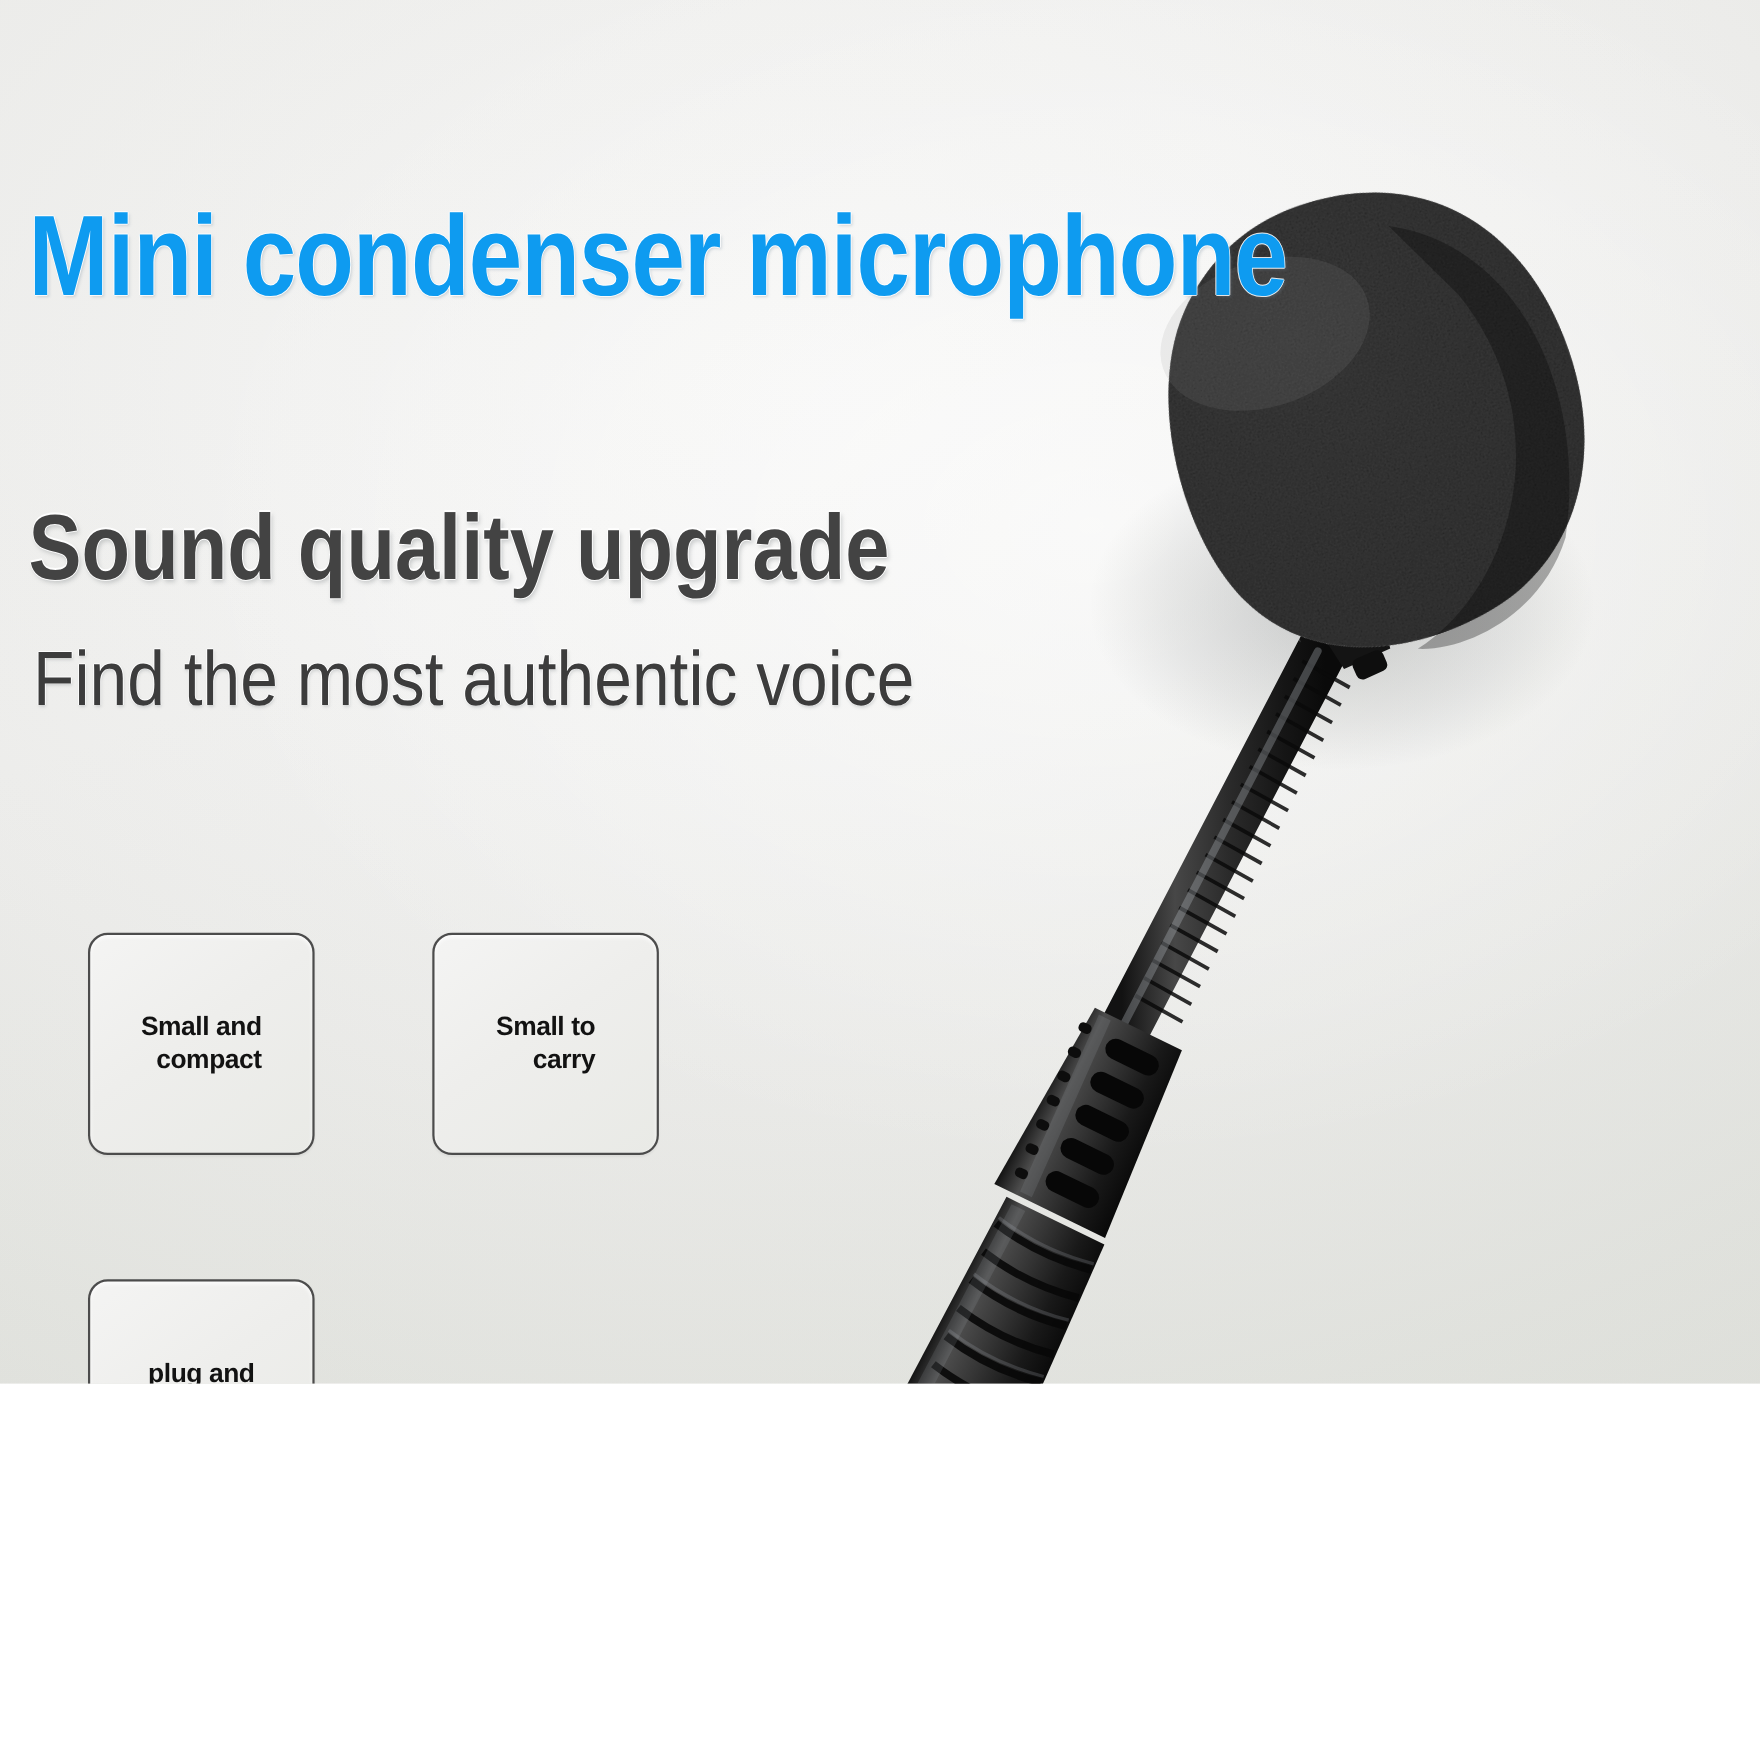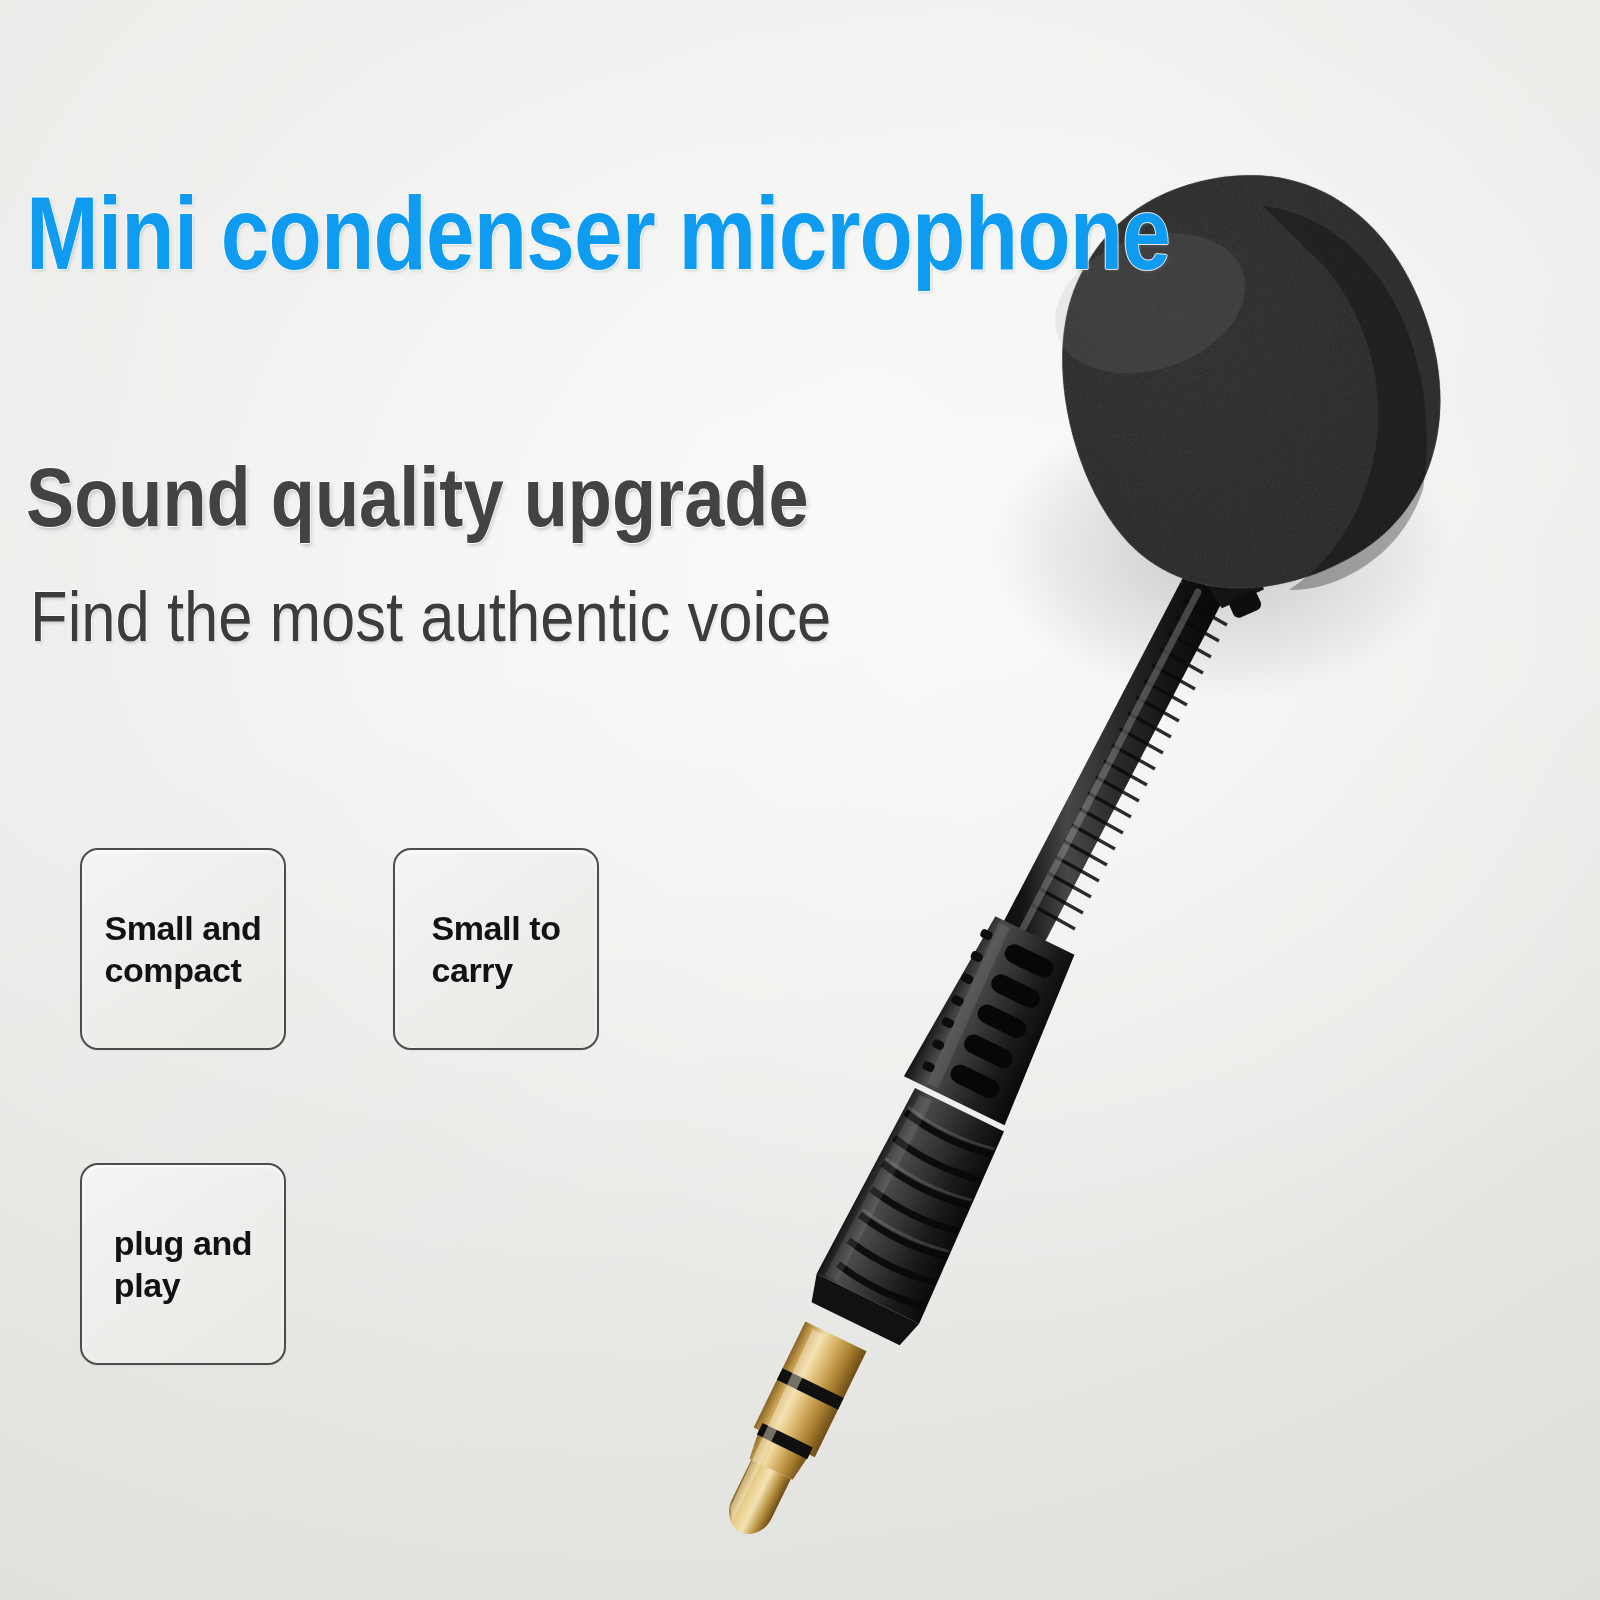--- a/index.html
+++ b/index.html
@@ -4,21 +4,21 @@
 <title>Mini condenser microphone</title>
 <style>
   html, body {
     margin: 0;
     padding: 0;
     background: #ffffff;
   }
   #stage {
     position: relative;
     width: 1600px;
-    height: 1600px;
+    height: 1258px;
     overflow: hidden;
     font-family: "Liberation Sans", sans-serif;
     background:
       radial-gradient(120% 105% at 46% 28%,
         #f6f6f5 0%,
         #f2f2f1 26%,
         #ececea 50%,
         #e4e5e1 72%,
         #dcddd8 100%);
   }
@@ -123,25 +123,25 @@
     justify-content: center;
     box-sizing: border-box;
     padding: 6px 8px;
   }
   .feature-box:nth-child(1) { left: 0;     top: 0; }
   .feature-box:nth-child(2) { left: 313px; top: 0; }
   .feature-box:nth-child(3) { left: 0;     top: 315px; }
   .feature-box:nth-child(4) { left: 313px; top: 325px; }
 
   .feature-label {
-    font-size: 34px;
+    font-size: 24px;
     line-height: 1.24;
     font-weight: 600;
     color: #121212;
-    text-align: left;
+    text-align: right;
     font-family: "Liberation Sans", sans-serif;
     letter-spacing: -0.4px;
     white-space: pre-line;
   }
 
   
   #product {
     position: absolute;
     left: 620px;
     top: 80px;

